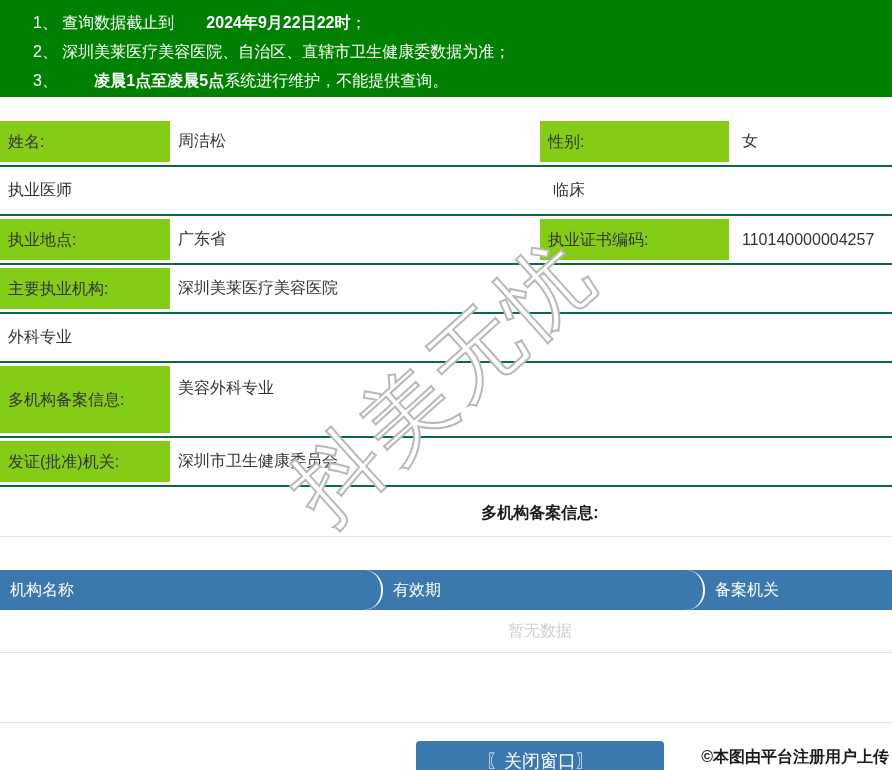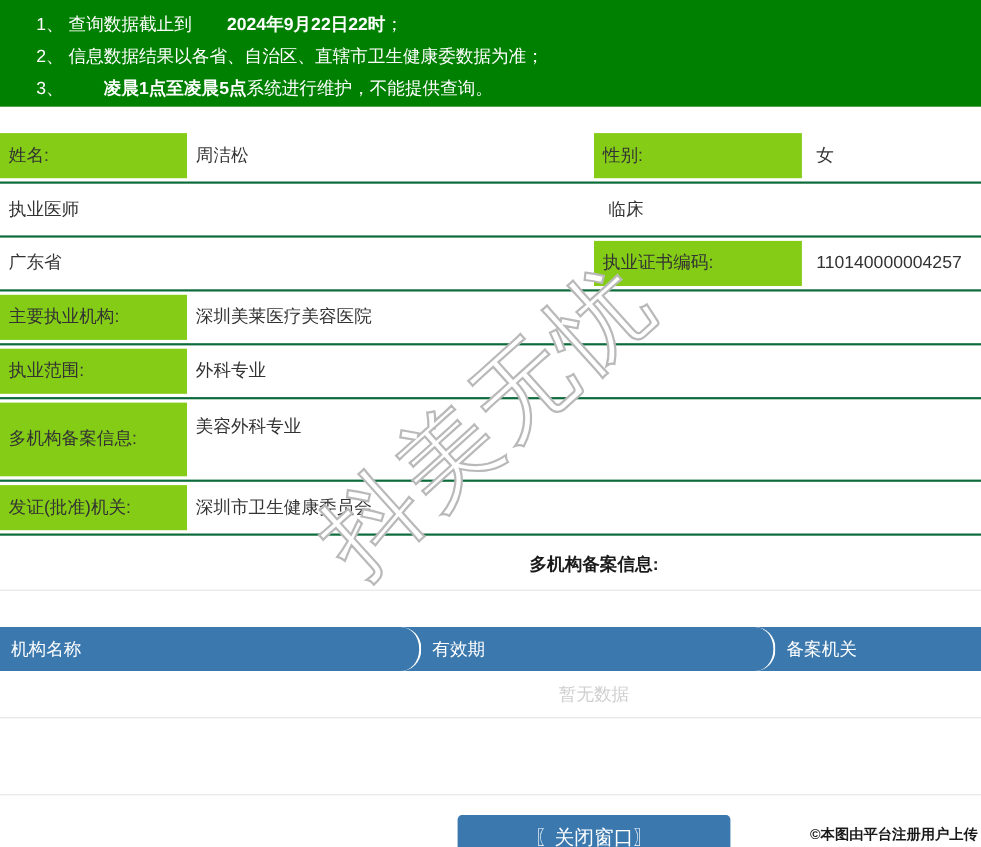--- a/index.html
+++ b/index.html
@@ -45,33 +45,33 @@
   .close-btn { display:block; width:248px; height:40px; margin:18px auto 0 auto;
     background:#3a78ad; border:none; border-radius:4px; color:#fff; font-size:18px;
     font-family:inherit; cursor:pointer; }
 
   
   .watermark { position:absolute; left:443px; top:385px; width:0; height:0;
     pointer-events:none; z-index:5; }
   .watermark span { position:absolute; left:-250px; top:-62px; display:block; width:500px;
     text-align:center; transform:rotate(-42deg); font-size:88px; letter-spacing:4px;
     color:#fff; -webkit-text-stroke:2px #b9b9b9; white-space:nowrap; }
-  .copyright { position:absolute; right:3px; bottom:2px; z-index:6; font-size:13px;
+  .copyright { position:absolute; right:3px; bottom:2px; z-index:6; font-size:16px;
     font-weight:bold; color:#1a1a1a; white-space:nowrap;
     text-shadow:-1px -1px 0 #fff, 1px -1px 0 #fff, -1px 1px 0 #fff, 1px 1px 0 #fff; }
 </style>
 </head>
 <body>
 
 <div class="page">
 
   <div class="banner">
     <div>
         <div class="notice-line"><span>1、 </span><span>查询数据截止到</span><b>2024年9月22日22时</b><span>；</span></div>
-        <div class="notice-line"><span>2、 </span><span>信息数据结果以各省、自治区、直辖市卫生健康委数据为准；</span></div>
+        <div class="notice-line"><span>2、 </span><span>深圳美莱医疗美容医院、自治区、直辖市卫生健康委数据为准；</span></div>
         <div class="notice-line"><span>3、 </span><b>凌晨1点至凌晨5点</b><span>系统进行维护，不能提供查询。</span></div>
       </div>
   </div>
 
   <div class="info-table">
       <div class="info-row">
         <div class="pair left">
           <div class="lbl">
             <div class="lbl-bg">姓名:</div>
           </div>
@@ -87,42 +87,42 @@
       <div class="info-row">
         <div class="pair left">
           <div class="val">执业医师</div>
         </div>
         <div class="pair right">
           <div class="val">临床</div>
         </div>
       </div>
       <div class="info-row">
         <div class="pair left">
+          <div class="lbl">
+            <div class="lbl-bg">执业地点:</div>
+          </div>
           <div class="val">广东省</div>
         </div>
         <div class="pair right">
           <div class="lbl">
             <div class="lbl-bg">执业证书编码:</div>
           </div>
           <div class="val">110140000004257</div>
         </div>
       </div>
       <div class="info-row">
         <div class="pair single">
           <div class="lbl">
             <div class="lbl-bg">主要执业机构:</div>
           </div>
           <div class="val">深圳美莱医疗美容医院</div>
         </div>
       </div>
       <div class="info-row">
         <div class="pair single">
-          <div class="lbl">
-            <div class="lbl-bg">执业范围:</div>
-          </div>
           <div class="val">外科专业</div>
         </div>
       </div>
       <div class="info-row tall">
         <div class="pair single">
           <div class="lbl">
             <div class="lbl-bg">多机构备案信息:</div>
           </div>
           <div class="val">美容外科专业</div>
         </div>

